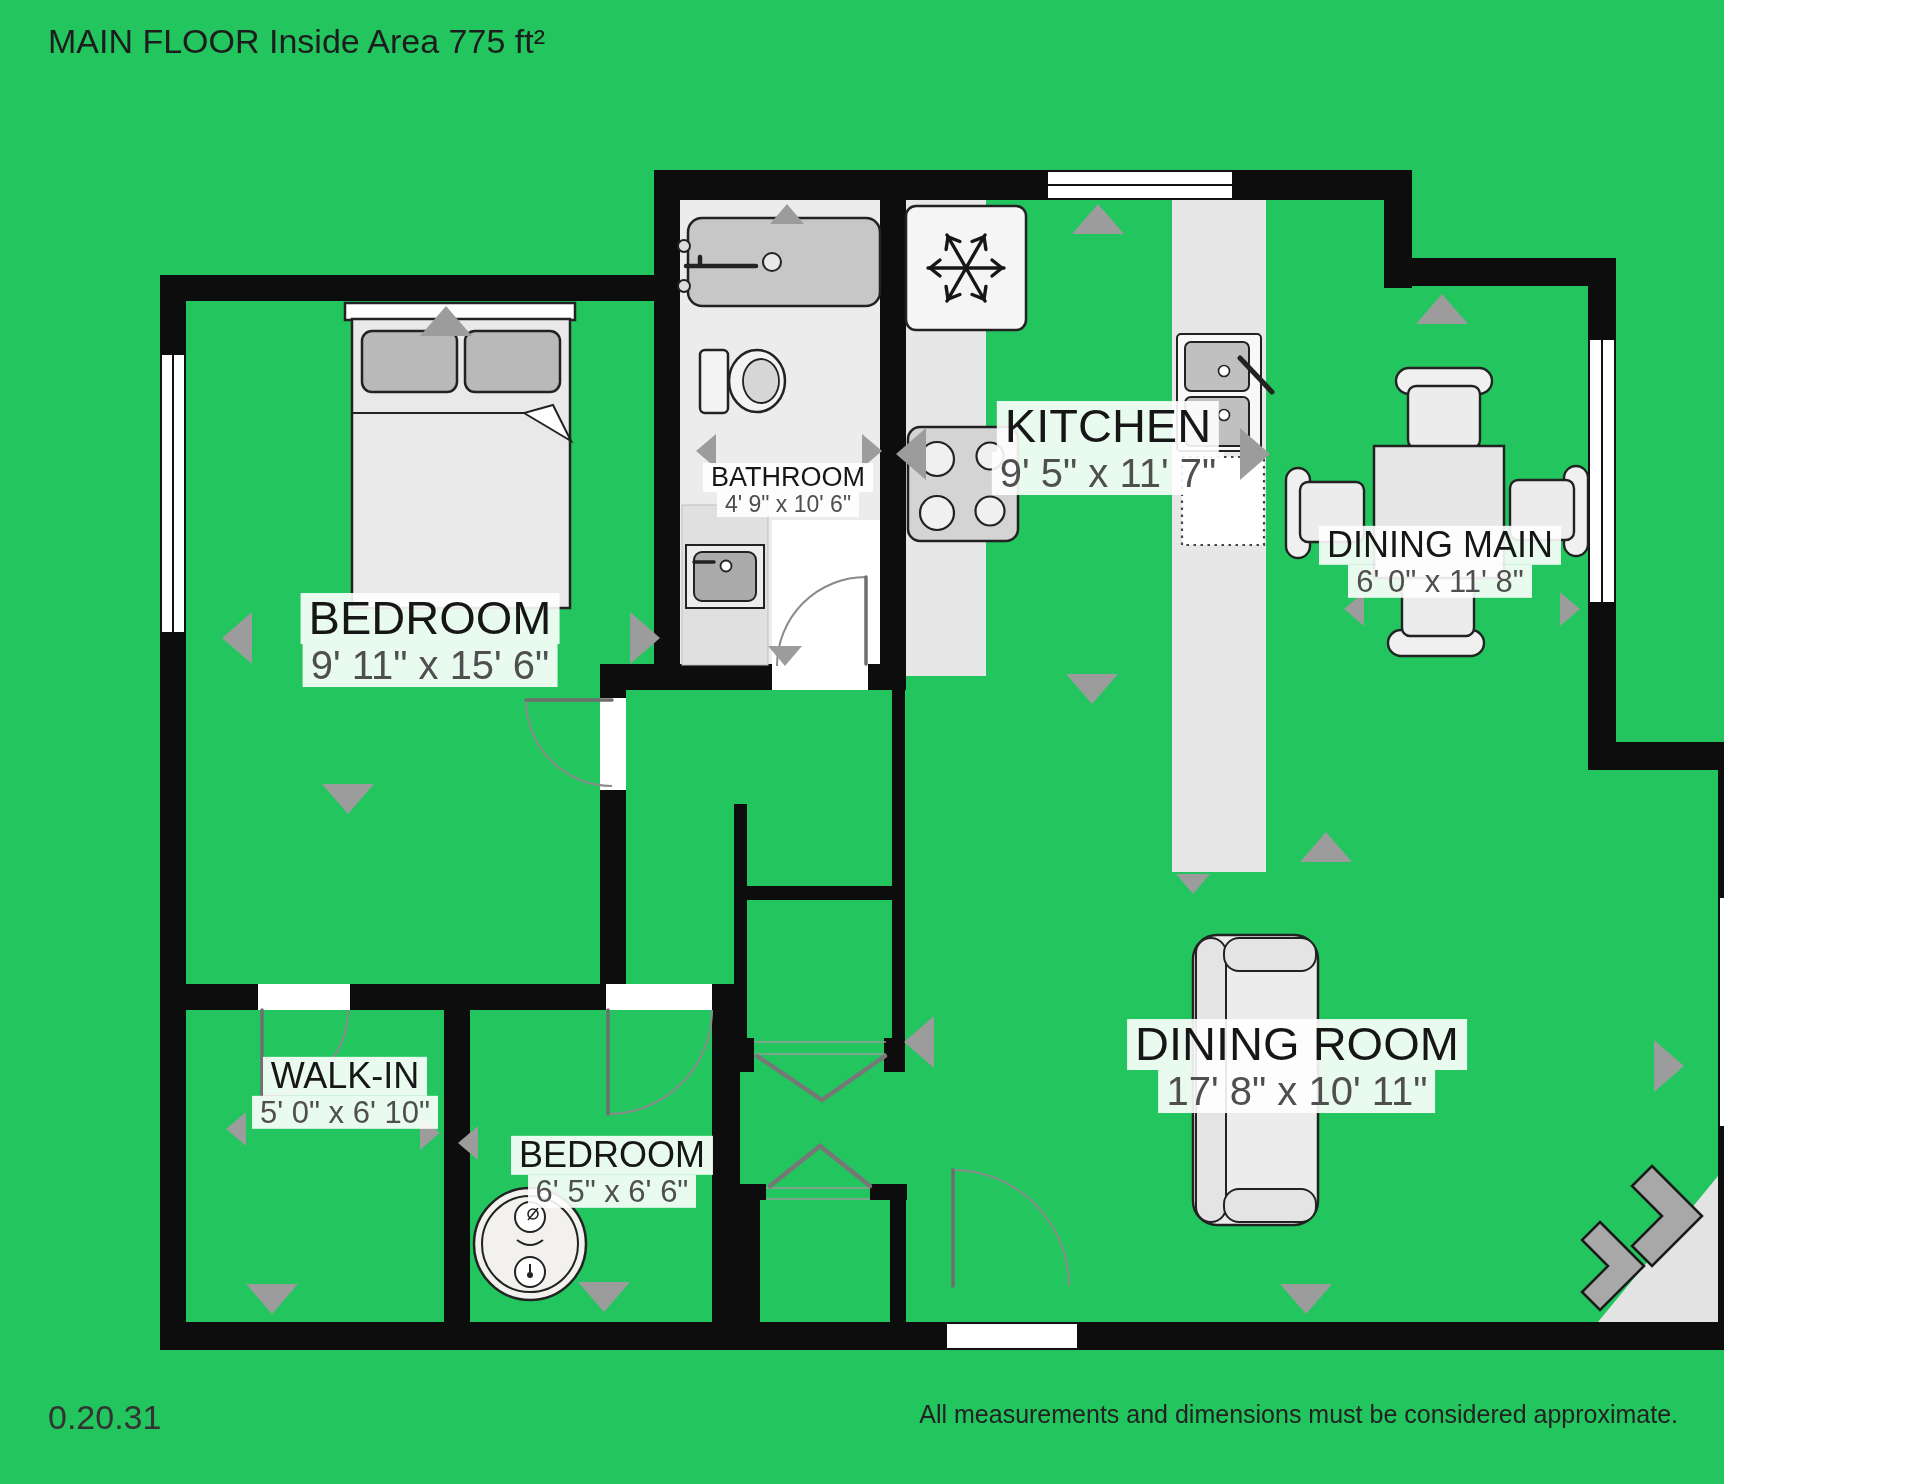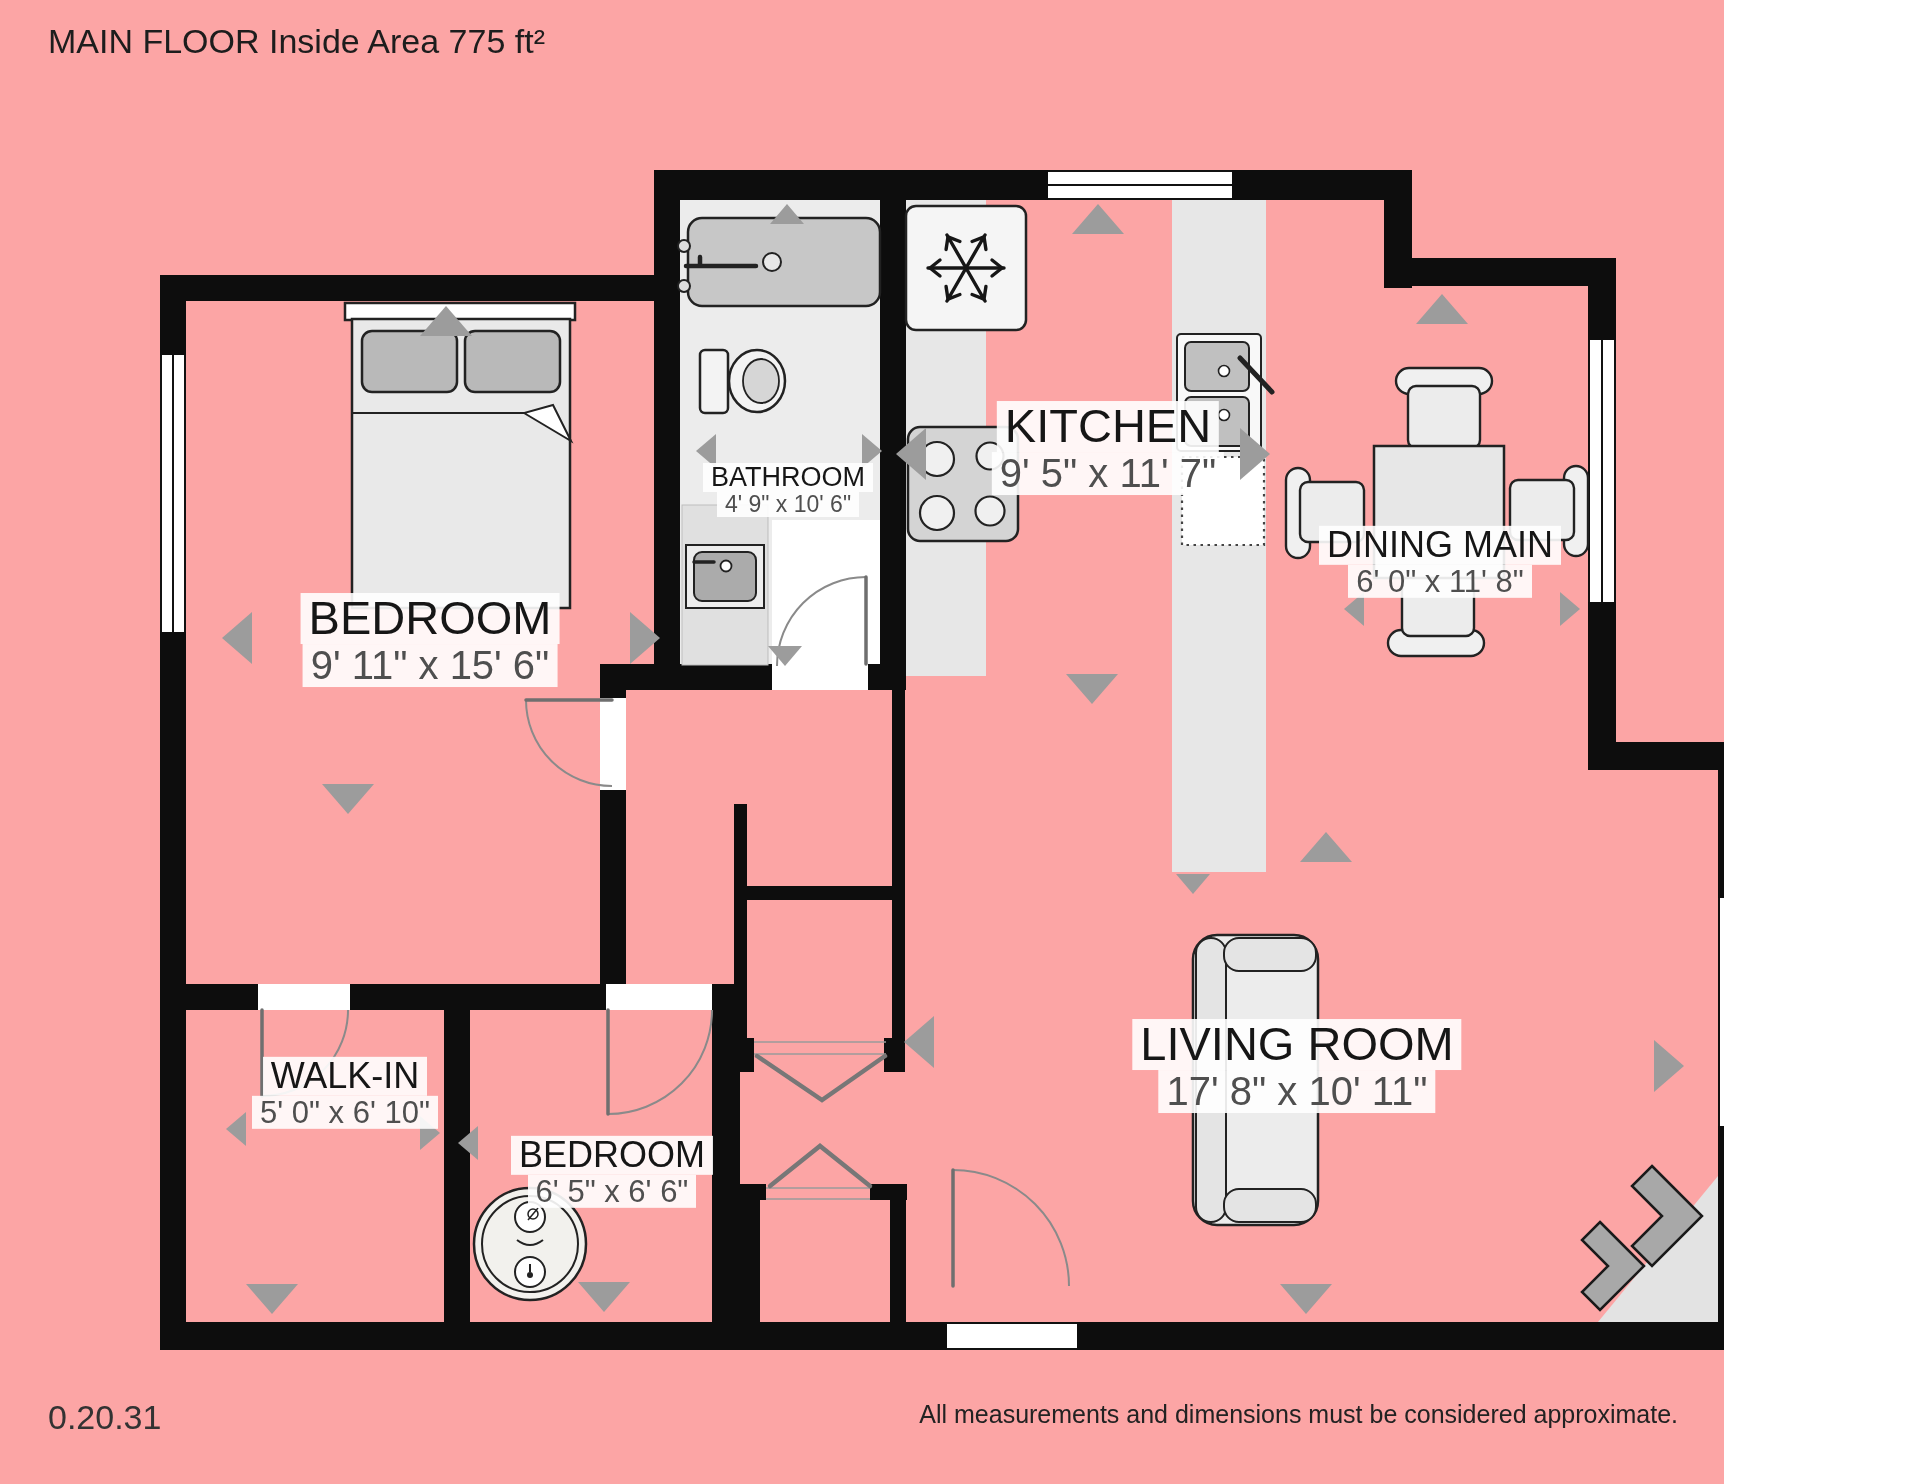--- a/index.html
+++ b/index.html
@@ -1,16 +1,16 @@
 <!DOCTYPE html>
 <html><head>
 <meta charset="utf-8">
 <style>
   html,body{margin:0;padding:0;background:#fff;}
-  .canvas{position:relative;width:1724px;height:1484px;background:#fca5a5;overflow:hidden;
+  .canvas{position:relative;width:1724px;height:1484px;background:#22c55e;overflow:hidden;
           font-family:"Liberation Sans",sans-serif;}
   .wall{position:absolute;background:#0d0d0d;z-index:20;}
   .shade{position:absolute;background:#ececec;z-index:5;}
   .whitepatch{position:absolute;background:#fff;z-index:6;}
   .gap{position:absolute;background:#fff;z-index:25;}
   .gap.lined{border-top:2px solid #111;border-bottom:2px solid #111;box-sizing:border-box;}
   .window{position:absolute;background:#fff;z-index:26;box-sizing:border-box;}
   .window.v{border-left:2px solid #111;border-right:2px solid #111;}
   .window.v::after{content:"";position:absolute;left:50%;top:0;bottom:0;width:2px;margin-left:-1px;background:#111;}
   .window.h{border-top:2px solid #111;border-bottom:2px solid #111;}
@@ -260,21 +260,21 @@
   </div>
   <div class="room-label sz-xl" style="left:1108px;top:448px;">
     <div><span class="nm">KITCHEN</span></div>
     <div><span class="dm">9' 5" x 11' 7"</span></div>
   </div>
   <div class="room-label sz-lg" style="left:1440px;top:562px;">
     <div><span class="nm">DINING MAIN</span></div>
     <div><span class="dm">6' 0" x 11' 8"</span></div>
   </div>
   <div class="room-label sz-xl" style="left:1297px;top:1066px;">
-    <div><span class="nm">LIVING ROOM</span></div>
+    <div><span class="nm">DINING ROOM</span></div>
     <div><span class="dm">17' 8" x 10' 11"</span></div>
   </div>
   <div class="room-label sz-lg" style="left:345px;top:1093px;">
     <div><span class="nm">WALK-IN</span></div>
     <div><span class="dm">5' 0" x 6' 10"</span></div>
   </div>
   <div class="room-label sz-lg" style="left:612px;top:1172px;">
     <div><span class="nm">BEDROOM</span></div>
     <div><span class="dm">6' 5" x 6' 6"</span></div>
   </div>

